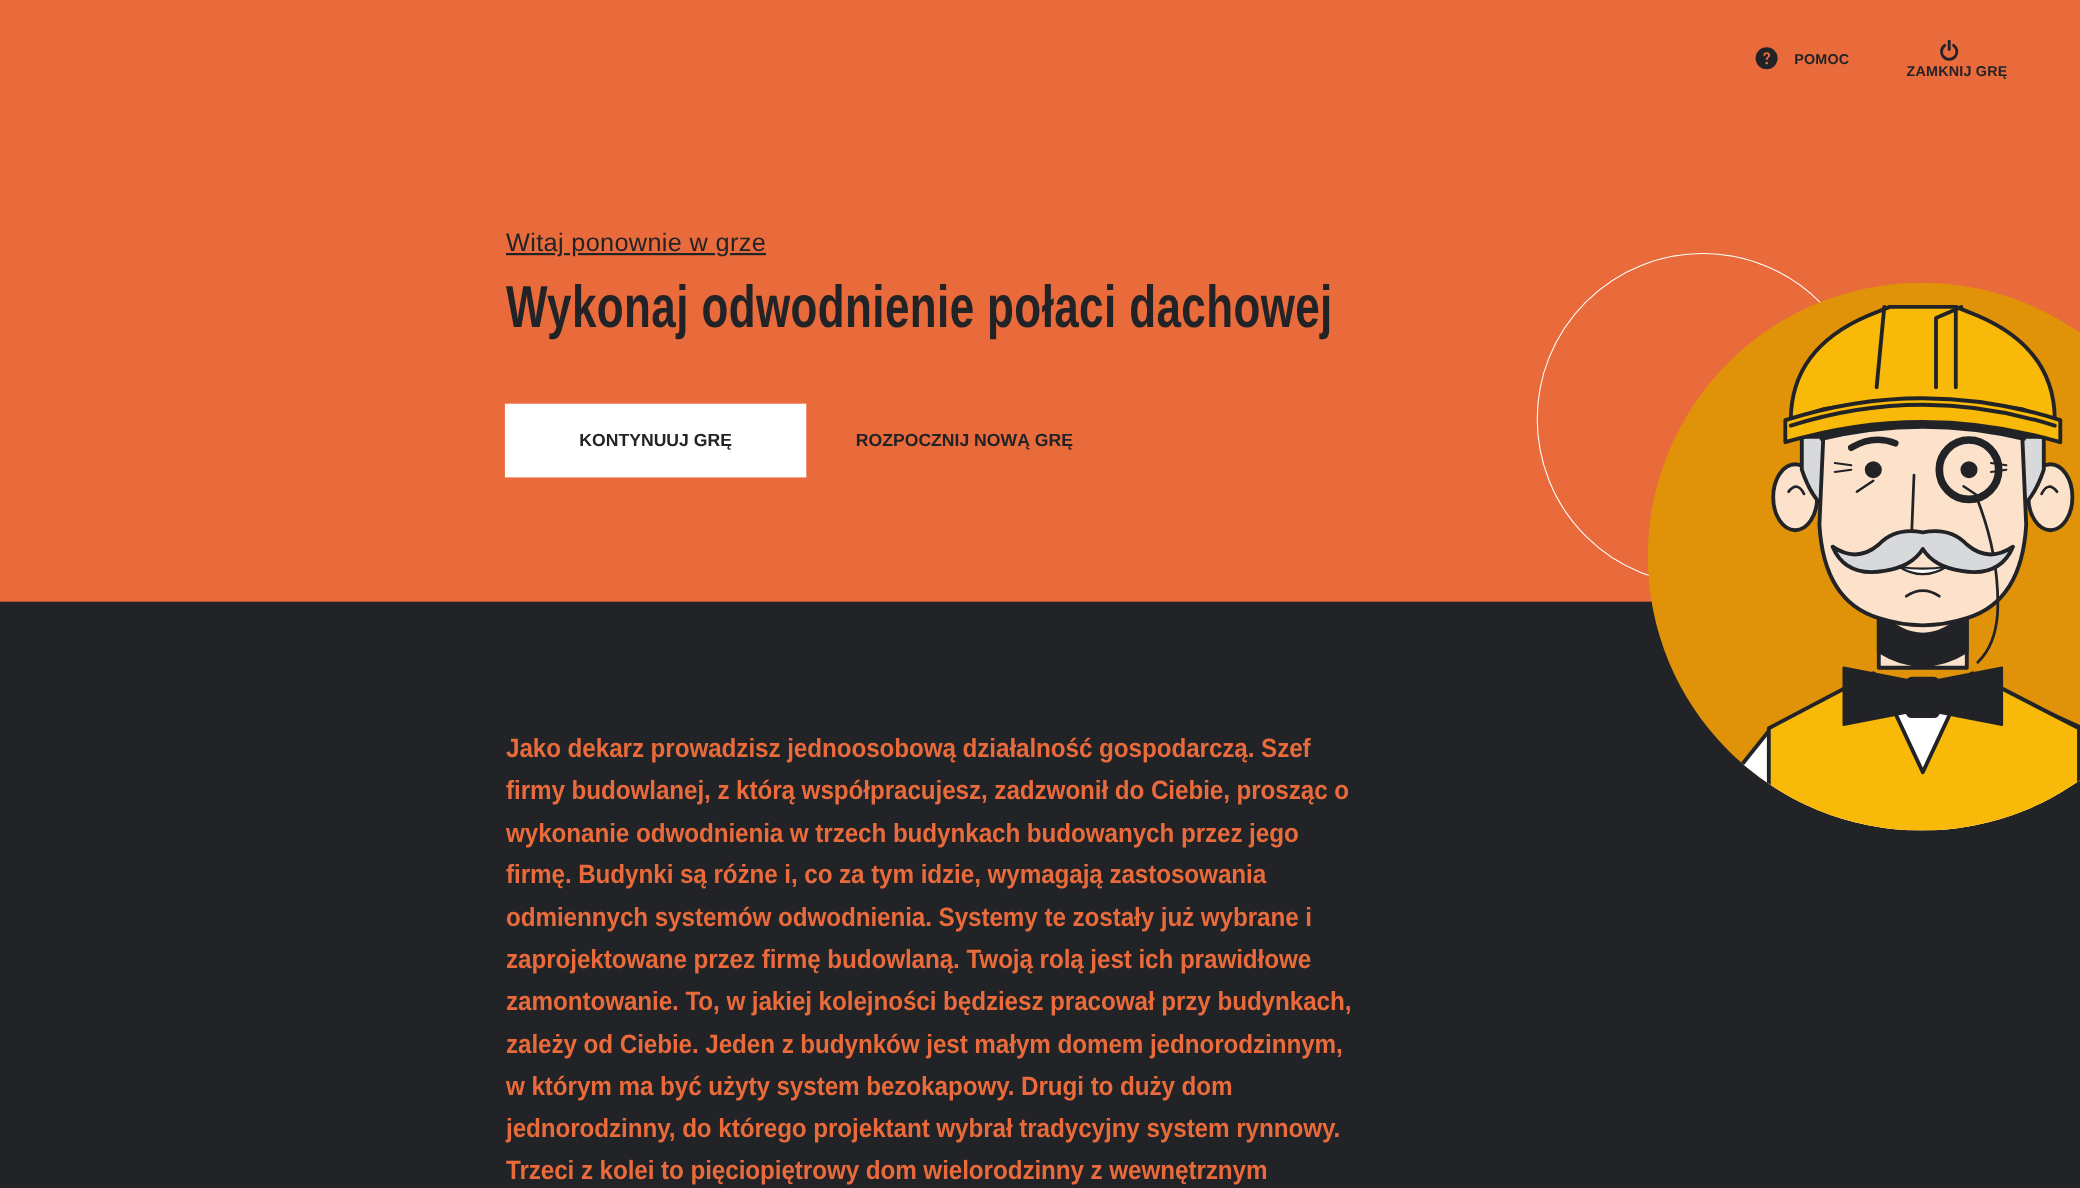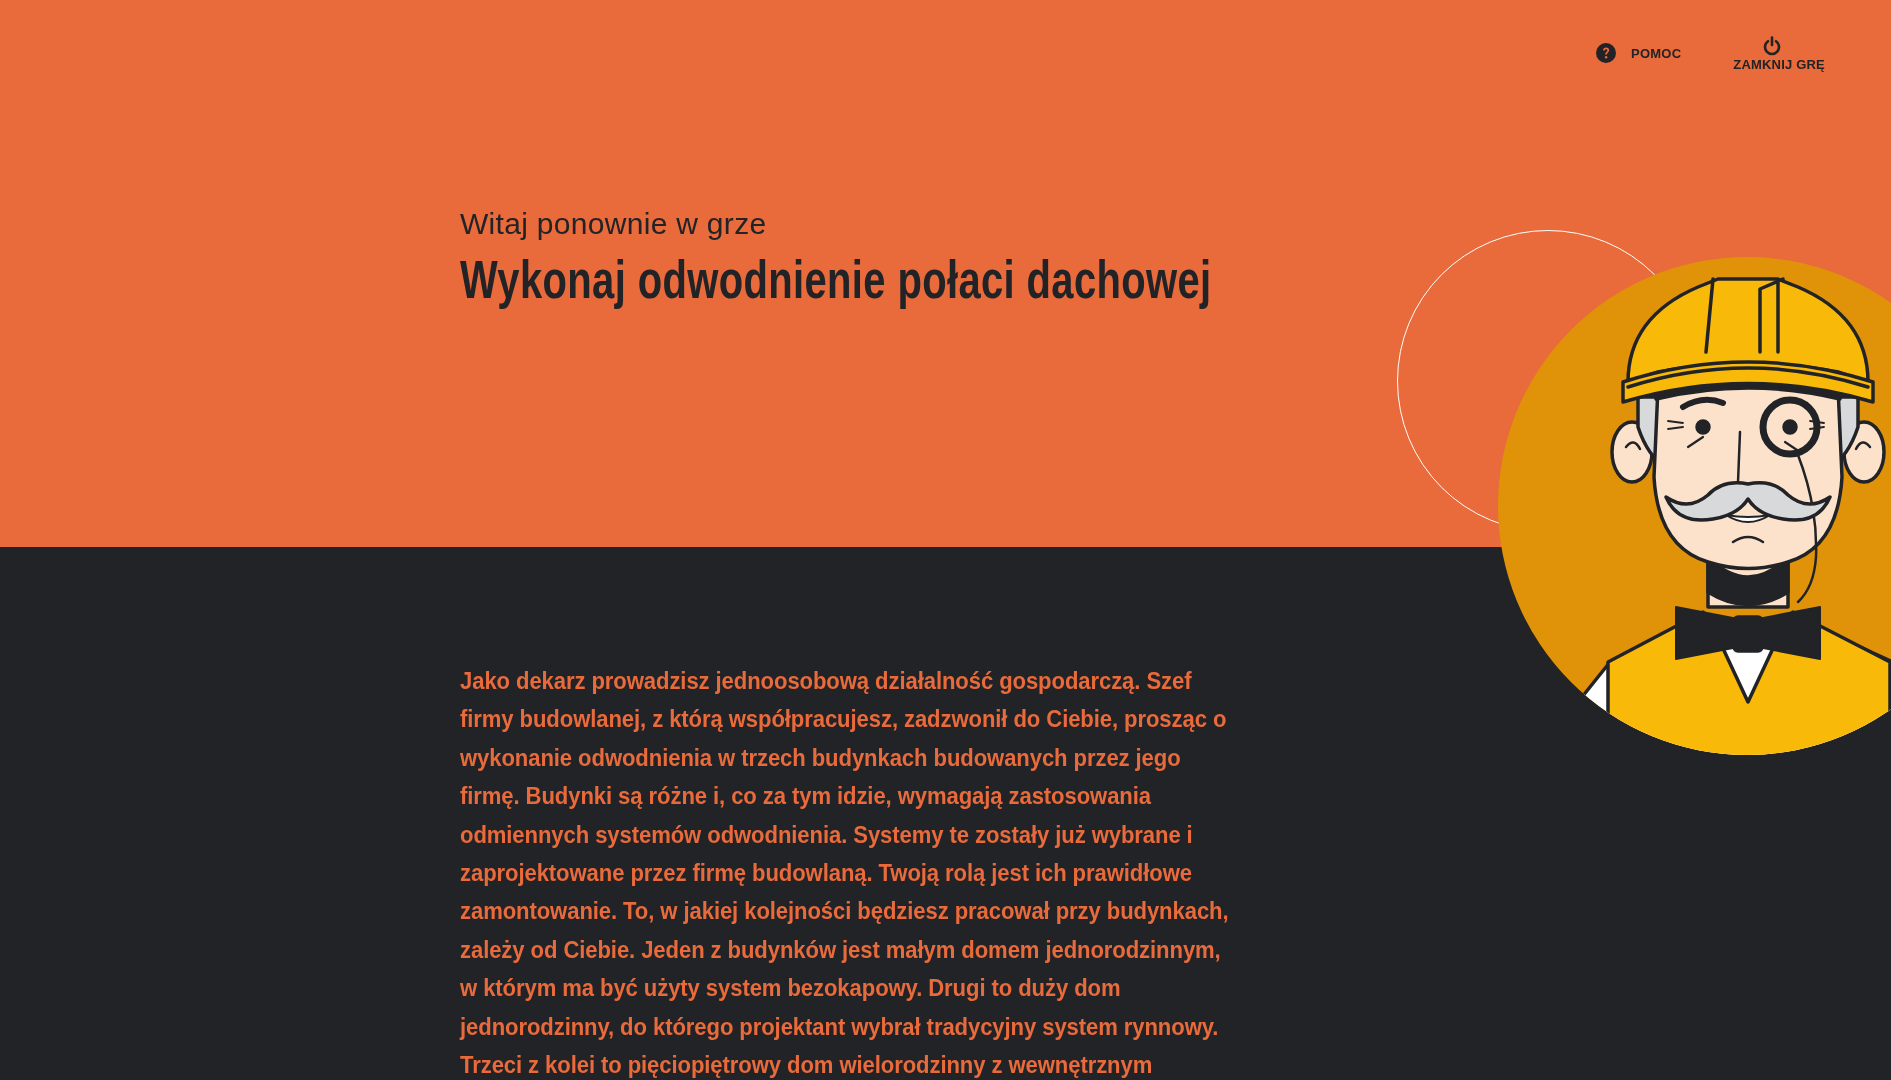--- a/index.html
+++ b/index.html
@@ -18,21 +18,21 @@
   }
   .nav-item {
     display: flex; align-items: center; cursor: pointer;
     color: #222327; font-weight: bold; font-size: 13px; letter-spacing: 0.2px;
     text-transform: uppercase;
   }
   .nav-item + .nav-item { margin-left: 52px; flex-direction: column; }
   .nav-item .icon { width: 22px; height: 22px; margin-right: 14px; display: inline-flex; }
   .subtitle {
     position: absolute; left: 460px; top: 207px;
-    font-size: 30px; color: #222327; letter-spacing: 0.3px;
+    font-size: 23px; color: #222327; letter-spacing: 0.3px; text-decoration: underline;
   }
   .title {
     position: absolute; left: 460px; top: 248px;
     font-size: 54px; font-weight: bold; color: #222327;
     transform: scaleX(0.74); transform-origin: left top;
     white-space: nowrap; letter-spacing: 0.5px;
   }
   .btn-row { position: absolute; left: 459px; top: 367px; display: flex; align-items: center; }
   .btn-primary {
     width: 274px; height: 67px; background: #FFFFFF; border: none;
@@ -82,20 +82,24 @@
           <line x1="11" y1="2.5" x2="11" y2="10" stroke="#222327" stroke-width="2.6" stroke-linecap="round"></line>
         </svg>
       </span>
       <span>ZAMKNIJ GRĘ</span>
     </div>
   </nav>
 
   <div class="subtitle">Witaj ponownie w grze</div>
   <h1 class="title" style="margin:0">Wykonaj odwodnienie połaci dachowej</h1>
 
+  <div class="btn-row">
+    <button class="btn-primary">KONTYNUUJ GRĘ</button>
+    <button class="btn-secondary">ROZPOCZNIJ NOWĄ GRĘ</button>
+  </div>
 
   <div class="deco-ring"></div>
 </div>
 
 <div class="character">
   <svg width="498" height="498" viewBox="0 0 498 498">
     <defs>
       <clipPath id="cc">
           <circle cx="249" cy="249" r="249"></circle>
         </clipPath>

